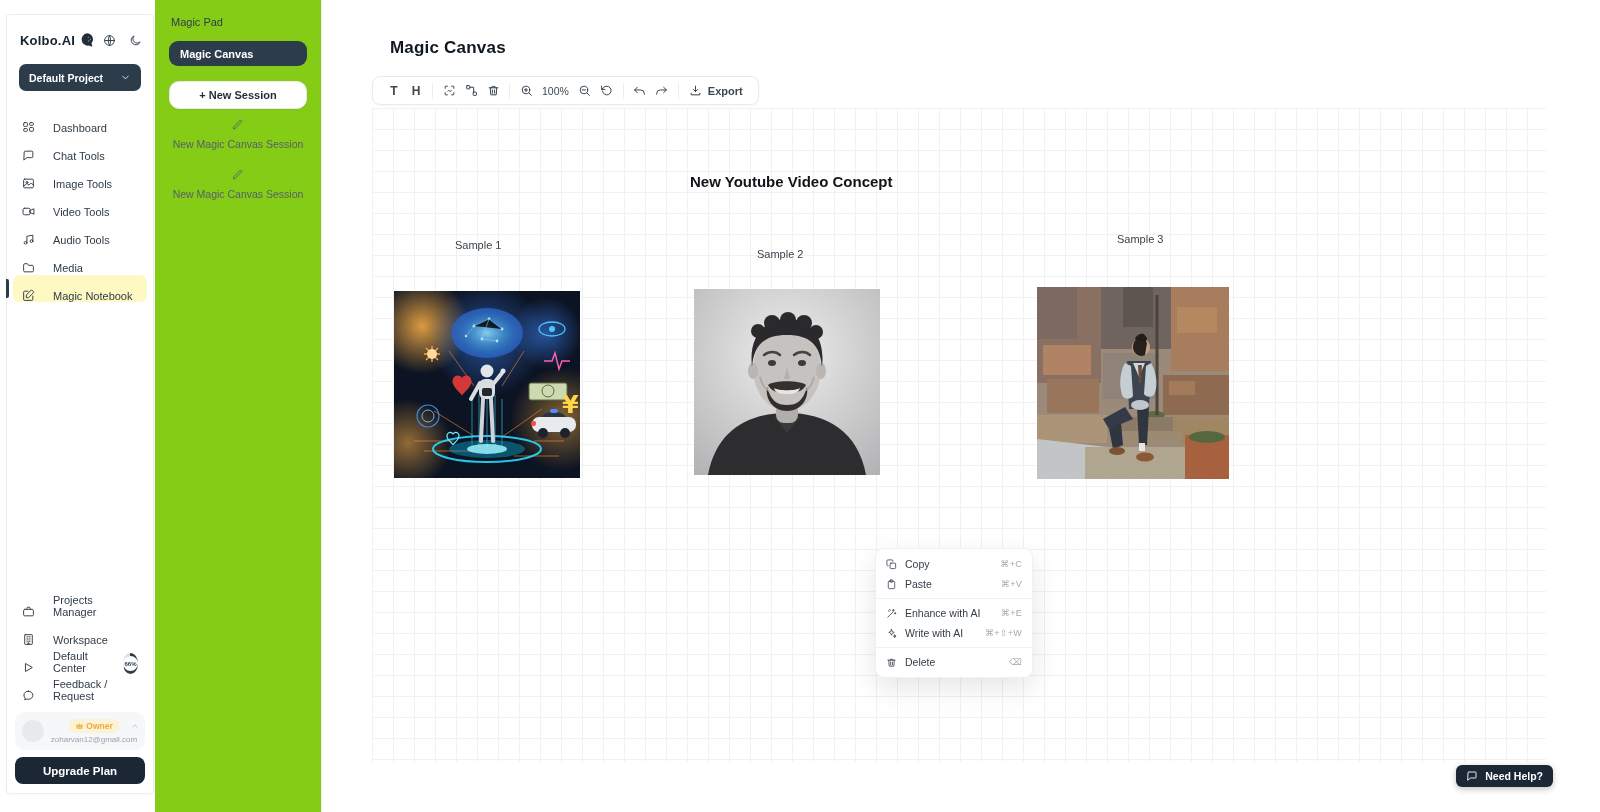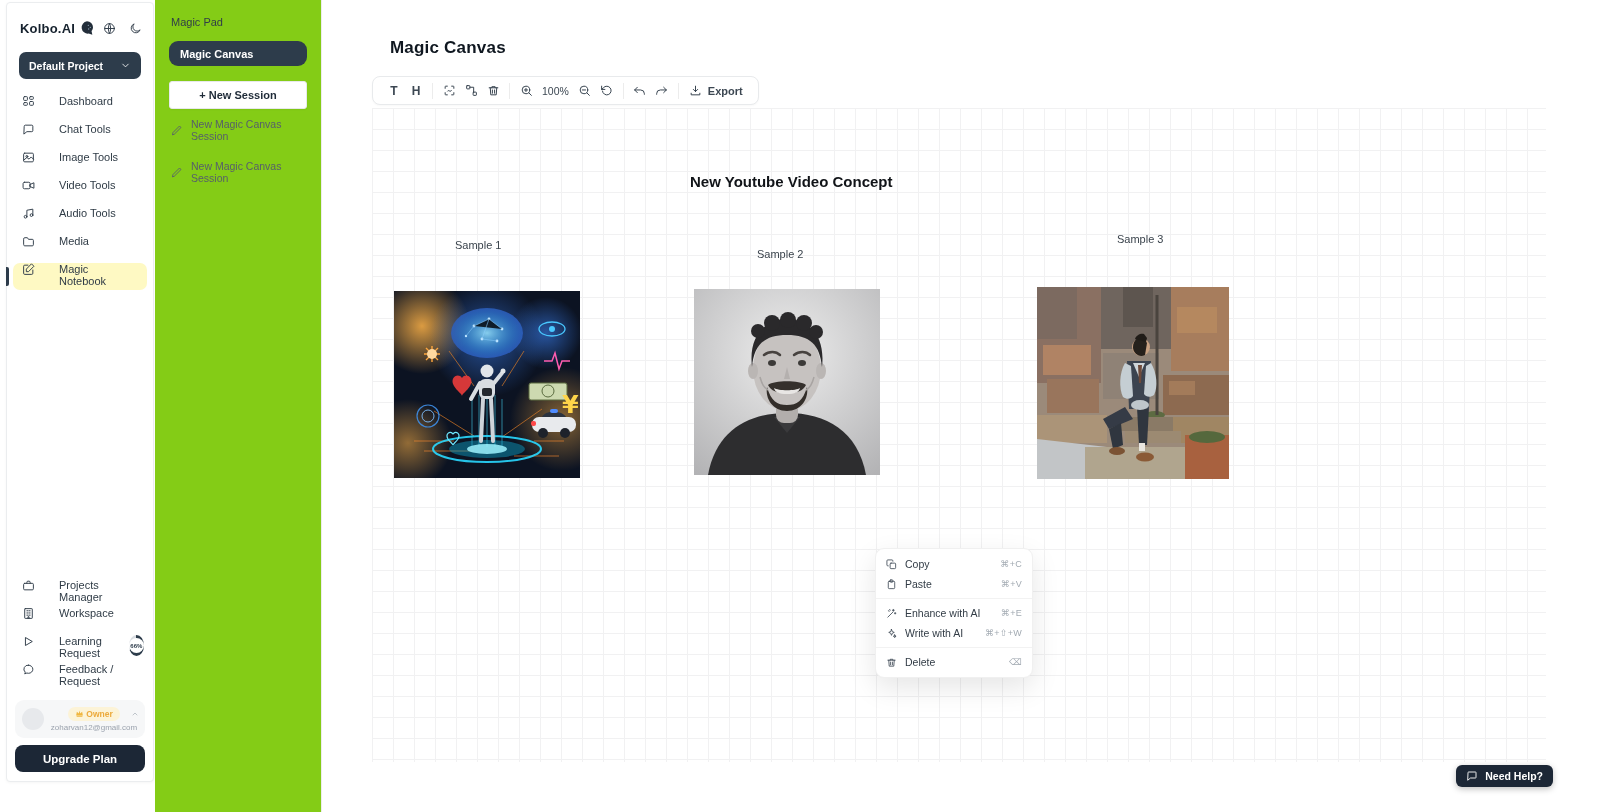--- a/index.html
+++ b/index.html
@@ -9,36 +9,36 @@
     background: #ffffff;
     position: relative;
     overflow: hidden;
     color: #2f3b46;
   }
   svg { display:block; }
   .ic { width:13px; height:13px; stroke:#33404c; stroke-width:1.8; fill:none; stroke-linecap:round; stroke-linejoin:round; flex:0 0 auto; }
 
   
   .sidebar {
-    position:absolute; left:6px; top:2px; width:148px; height:780px;
+    position:absolute; left:6px; top:14px; width:148px; height:780px;
     background:#fff; border:1px solid #ebedef; border-radius:4px;
     box-shadow:0 1px 3px rgba(0,0,0,.04);
   }
   .logo-row { display:flex; align-items:center; padding:17px 13px 12px; gap:4px; }
   .logo-text { font-weight:bold; font-size:13px; color:#16222e; letter-spacing:.2px; }
   .logo-row .spacer { flex:1; }
   .project-btn {
     margin:4px 12px 0; height:27px; background:#2d3c4b; border-radius:7px;
     color:#fff; display:flex; align-items:center; padding:0 10px;
     font-size:10.5px; font-weight:bold; cursor:pointer;
   }
   .project-btn .ic { stroke:#fff; margin-left:auto; width:11px; height:11px; }
   .nav { margin-top:16px; }
   .nav-item {
-    display:flex; align-items:flex-start; gap:24px; height:27px; padding:0 9px;
+    display:flex; align-items:flex-end; gap:18px; height:27px; padding:0 9px;
     margin:1px 6px; font-size:11px; font-weight:500; color:#2f3b46;
     border-radius:7px; position:relative; cursor:pointer;
   }
   .nav-item.active { background:#fef9c3; }
   .nav-item.active::before {
     content:""; position:absolute; left:-7px; top:4px; width:3px; height:19px;
     background:#2d3c4b; border-radius:0 2px 2px 0;
   }
   .sidebar-bottom { position:absolute; left:0; right:0; bottom:9px; }
   .ring {
@@ -72,26 +72,26 @@
   }
 
   
   .panel { position:absolute; left:155px; top:0; width:167px; height:812px; background:#84cc16; border-right:1px solid #ececec; }
   .panel-item { font-size:11px; font-weight:500; color:#313d49; padding:16px 16px 4px; cursor:pointer; }
   .panel-active {
     margin:9px 14px 0; background:#2d3c4b; color:#fff; border-radius:9px; height:25px;
     display:flex; align-items:center; padding:0 11px; font-size:11px; font-weight:600; cursor:pointer;
   }
   .new-session {
-    margin:15px 14px 0; height:28px; border:1px solid #e7e9eb; border-radius:3px; background:#fff;
+    margin:15px 14px 0; height:28px; border:1px solid #e7e9eb; border-radius:10px; background:#fff;
     display:flex; align-items:center; justify-content:center; font-size:11px; font-weight:600; color:#1f2b38;
     box-shadow:0 1px 2px rgba(0,0,0,.04); cursor:pointer;
   }
   .recent-h { font-size:13px; font-weight:bold; color:#17222e; padding:17px 16px 5px; }
-  .session-item { display:flex; align-items:center; gap:8px; padding:9px 16px; font-size:10.5px; color:#57606a; cursor:pointer; }
+  .session-item { display:flex; align-items:center; gap:8px; padding:9px 16px; font-size:10.5px; color:#57606a; cursor:pointer;flex-direction:column; }
   .session-item .ic { width:12px; height:12px; stroke:#57606a; }
 
   
   .main { position:absolute; left:348px; top:0; right:0; bottom:0; }
   .main-title { position:absolute; left:42px; top:38px; font-size:17px; font-weight:bold; color:#0f1720; letter-spacing:.2px; }
   .toolbar {
     position:absolute; left:24px; top:76px; height:29px; display:flex; align-items:center;
     background:#fff; border:1px solid #e8eaec; border-radius:8px; padding:0 10px;
     box-shadow:0 1px 2px rgba(0,0,0,.03); z-index:2;
   }
@@ -234,21 +234,21 @@
       <svg class="ic" viewBox="0 0 24 24">
           <rect x="5" y="3" width="14" height="18" rx="1"></rect>
           <path d="M9 7h2M13 7h2M9 11h2M13 11h2M9 15h2M13 15h2M11 21v-3h2v3"></path>
         </svg>
       <span>Workspace</span>
     </div>
     <div class="nav-item">
       <svg class="ic" viewBox="0 0 24 24">
           <path d="M7 5l12 7-12 7z"></path>
         </svg>
-      <span>Learning Request</span>
+      <span>Default Center</span>
       <span class="ring">
         <span class="ring-inner">66%</span>
       </span>
     </div>
     <div class="nav-item">
       <svg class="ic" viewBox="0 0 24 24">
           <path d="M12 4a8 7.5 0 0 1 0 15c-1 0-2-.2-3-.5L5 20l1-3A7.5 7.5 0 0 1 12 4z"></path>
         </svg>
       <span>Feedback / Request</span>
     </div>

